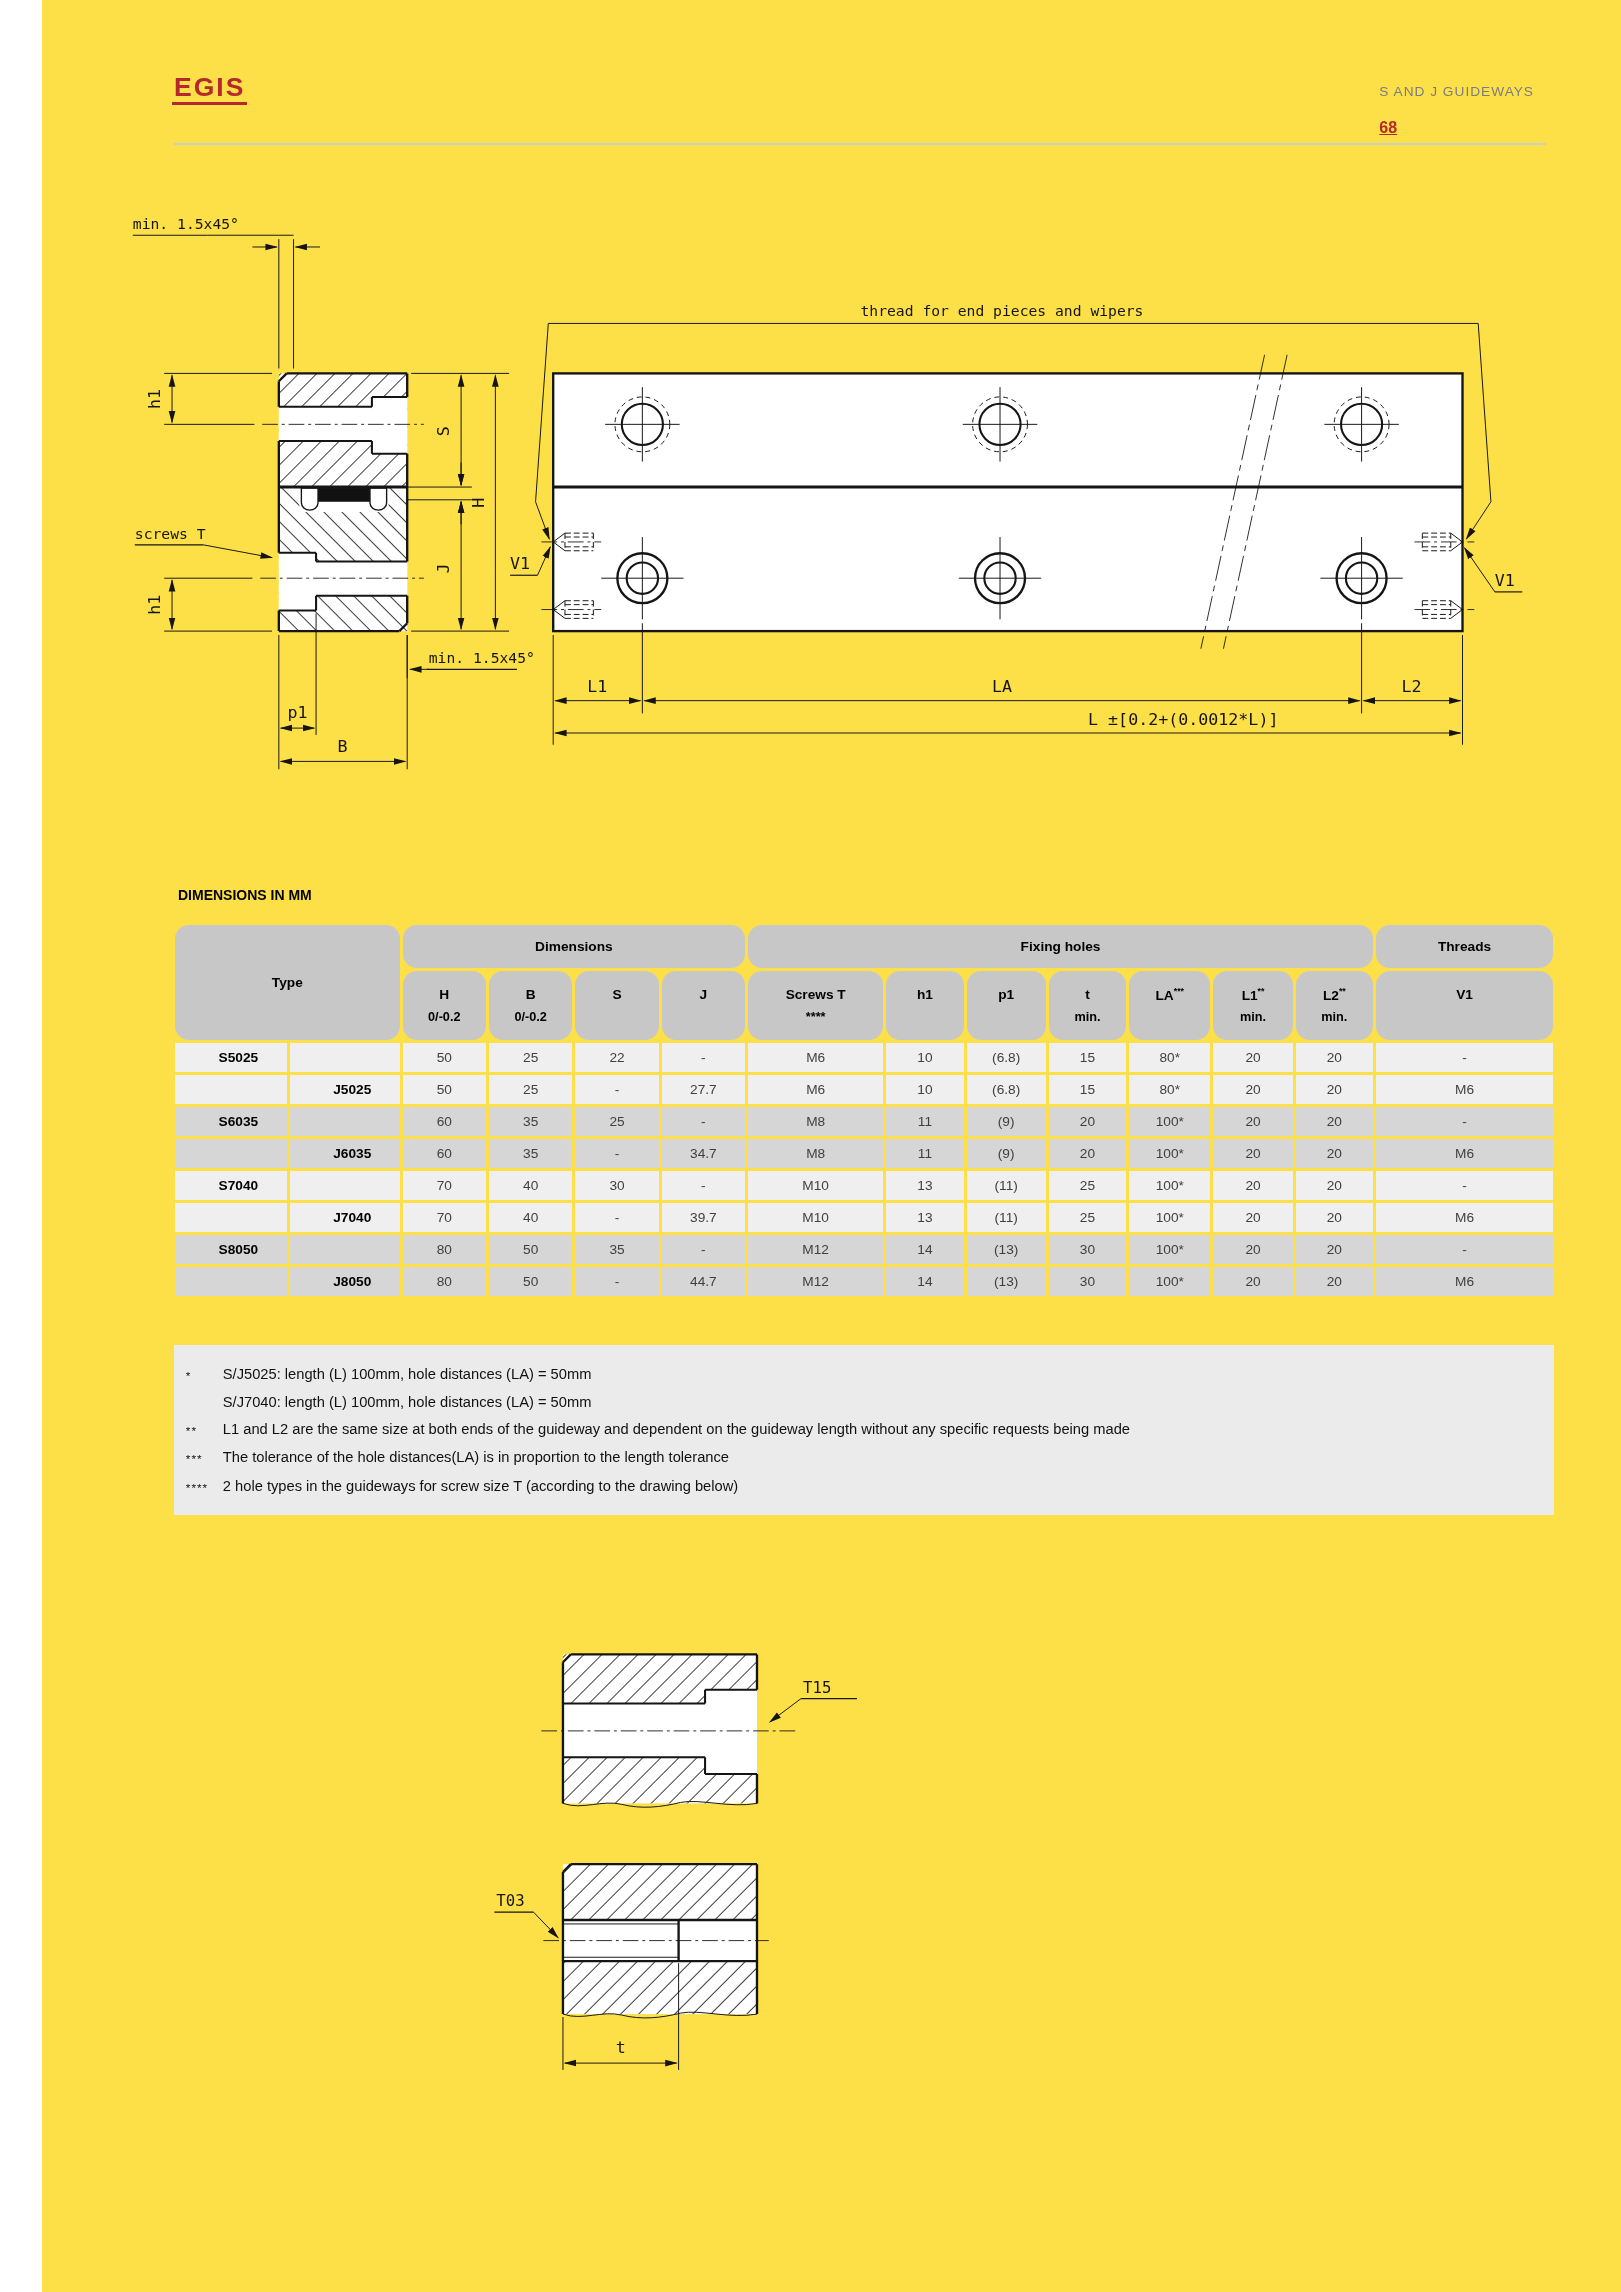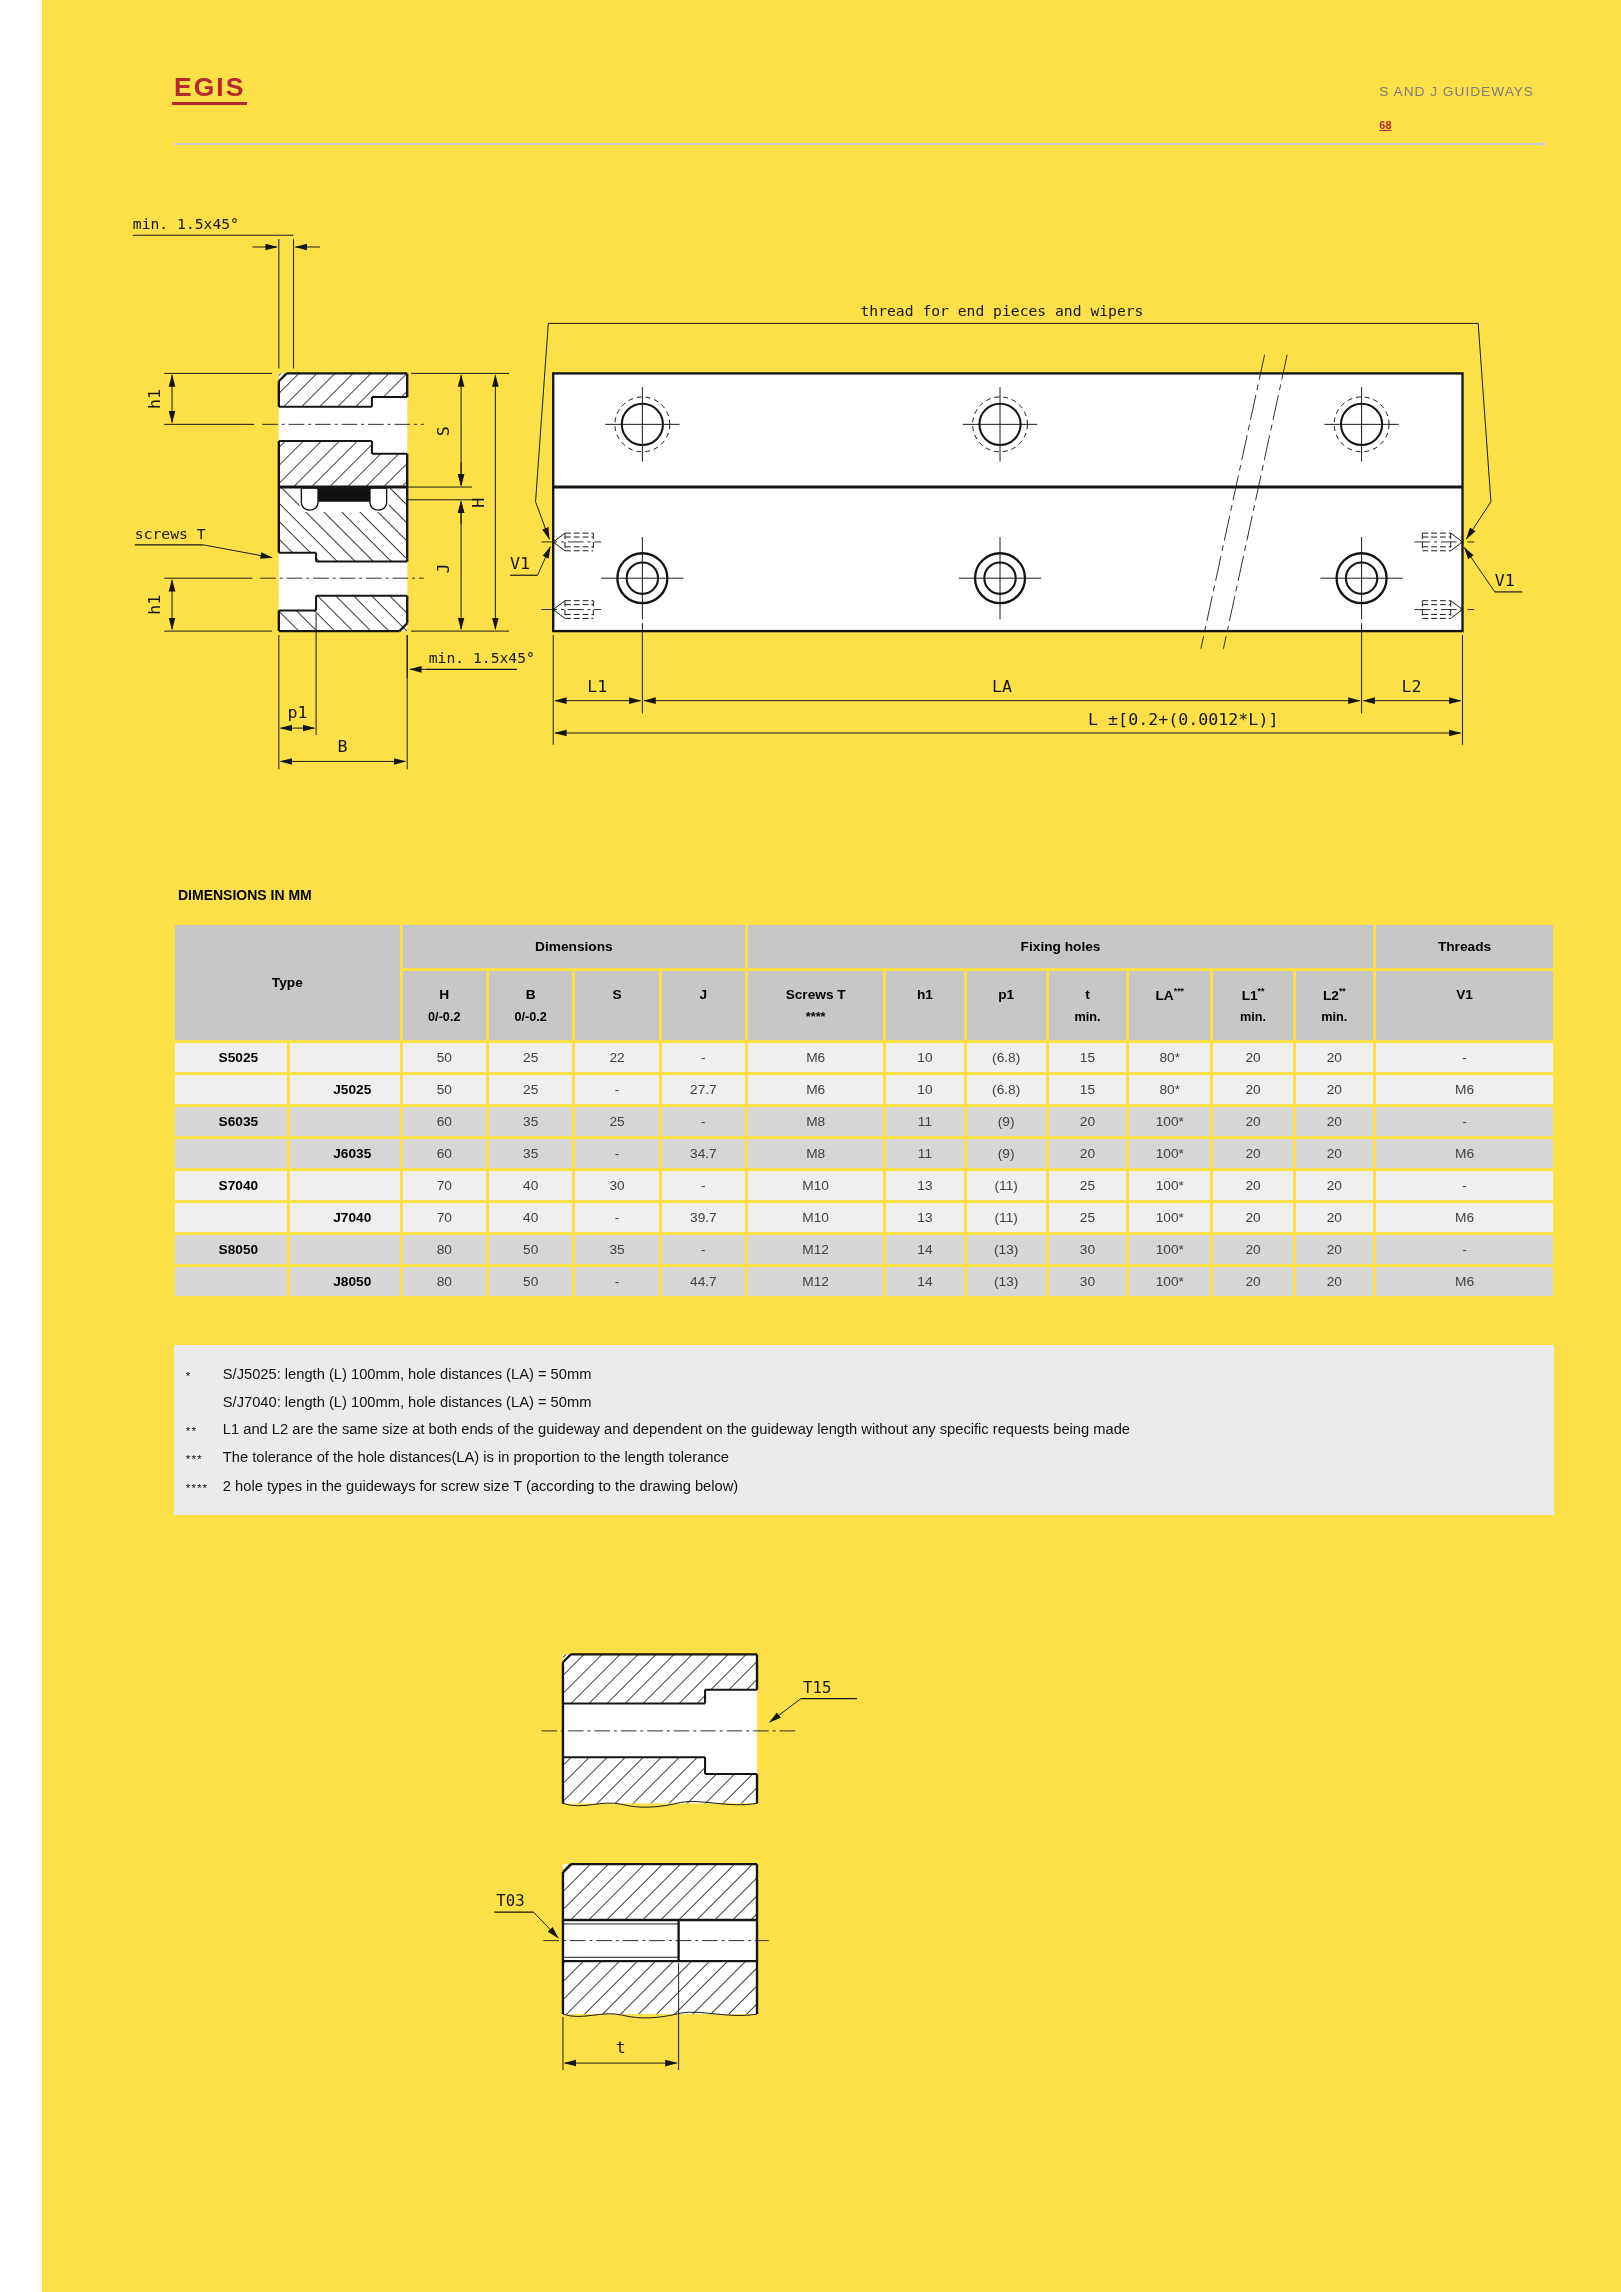--- a/index.html
+++ b/index.html
@@ -6,21 +6,21 @@
   html,body { background:#ffffff; }
   body { font-family:"Liberation Sans", sans-serif; color:#1a1a1a; }
   #page { position:relative; width:1621px; height:2293px; background:#fde047; overflow:hidden;margin-left:42px; }
 
   
   .logo { position:absolute; left:130px; top:74px; color:#b4282e; font-weight:900;
           font-size:26.5px; letter-spacing:2px; line-height:26.5px;
           border-bottom:3.9px solid #b4282e; padding:0 2px 1px 2px; }
   .hdr-right { position:absolute; top:84px; right:129px; display:flex; align-items:baseline; gap:19.6px;flex-direction:column; }
   .hdr-section { color:#7a7c7f; font-size:13.7px; letter-spacing:1px; }
-  .hdr-page { color:#b4282e; font-size:11px; font-weight:bold;text-decoration:underline; }
+  .hdr-page { color:#b4282e; font-size:16px; font-weight:bold;text-decoration:underline; }
   .hdr-rule { position:absolute; left:132px; top:143px; width:1372px; height:2px; background:#cccccc; }
 
   
   svg text { font-family:"DejaVu Sans Mono", monospace; fill:#151515; }
   .tlab { font-size:17px; }
   .tnote { font-size:15px; }
   .tbig { font-size:16px; }
   .thin  { stroke:#151515; stroke-width:1; fill:none; }
   .dim   { stroke:#151515; stroke-width:1; fill:none; }
   .thick { stroke:#151515; stroke-width:2.4; fill:none; }
@@ -30,21 +30,21 @@
   .hid   { stroke:#151515; stroke-width:1; fill:none; stroke-dasharray:6 3; }
   .brk   { stroke:#151515; stroke-width:0.9; fill:none; stroke-dasharray:26 5 6 5; }
   .dashc { stroke:#151515; stroke-width:1; fill:none; stroke-dasharray:5 4; }
   .ul    { stroke:#151515; stroke-width:1.2; fill:none; }
 
   
   .dim-title { position:absolute; left:136px; top:887px; font-size:14px; font-weight:bold; color:#000; }
   table.spec { position:absolute; left:130px; top:922px; width:1384px;
                border-collapse:separate; border-spacing:3.9px; table-layout:fixed; }
   table.spec th, table.spec td { font-size:13.7px; text-align:center; vertical-align:middle; }
-  table.spec th { background:#c7c7c7; color:#000; font-weight:bold; }
+  table.spec th { background:#c7c7c7; color:#000; font-weight:bold;border-radius:14px; }
   tr.grp th { height:43px; }
   tr.lbl th { height:69px; }
   .sub { display:block; font-size:12.7px; font-weight:bold; margin-top:7.8px; min-height:14.7px; }
   sup.fn { font-size:8.8px; }
   tr.light td { background:#efefef; }
   tr.dark  td { background:#d6d6d6; }
   td.val { color:#404040; height:29px; }
   td.tname { text-align:left; padding-left:15px; font-weight:bold; color:#000; }
 
   

